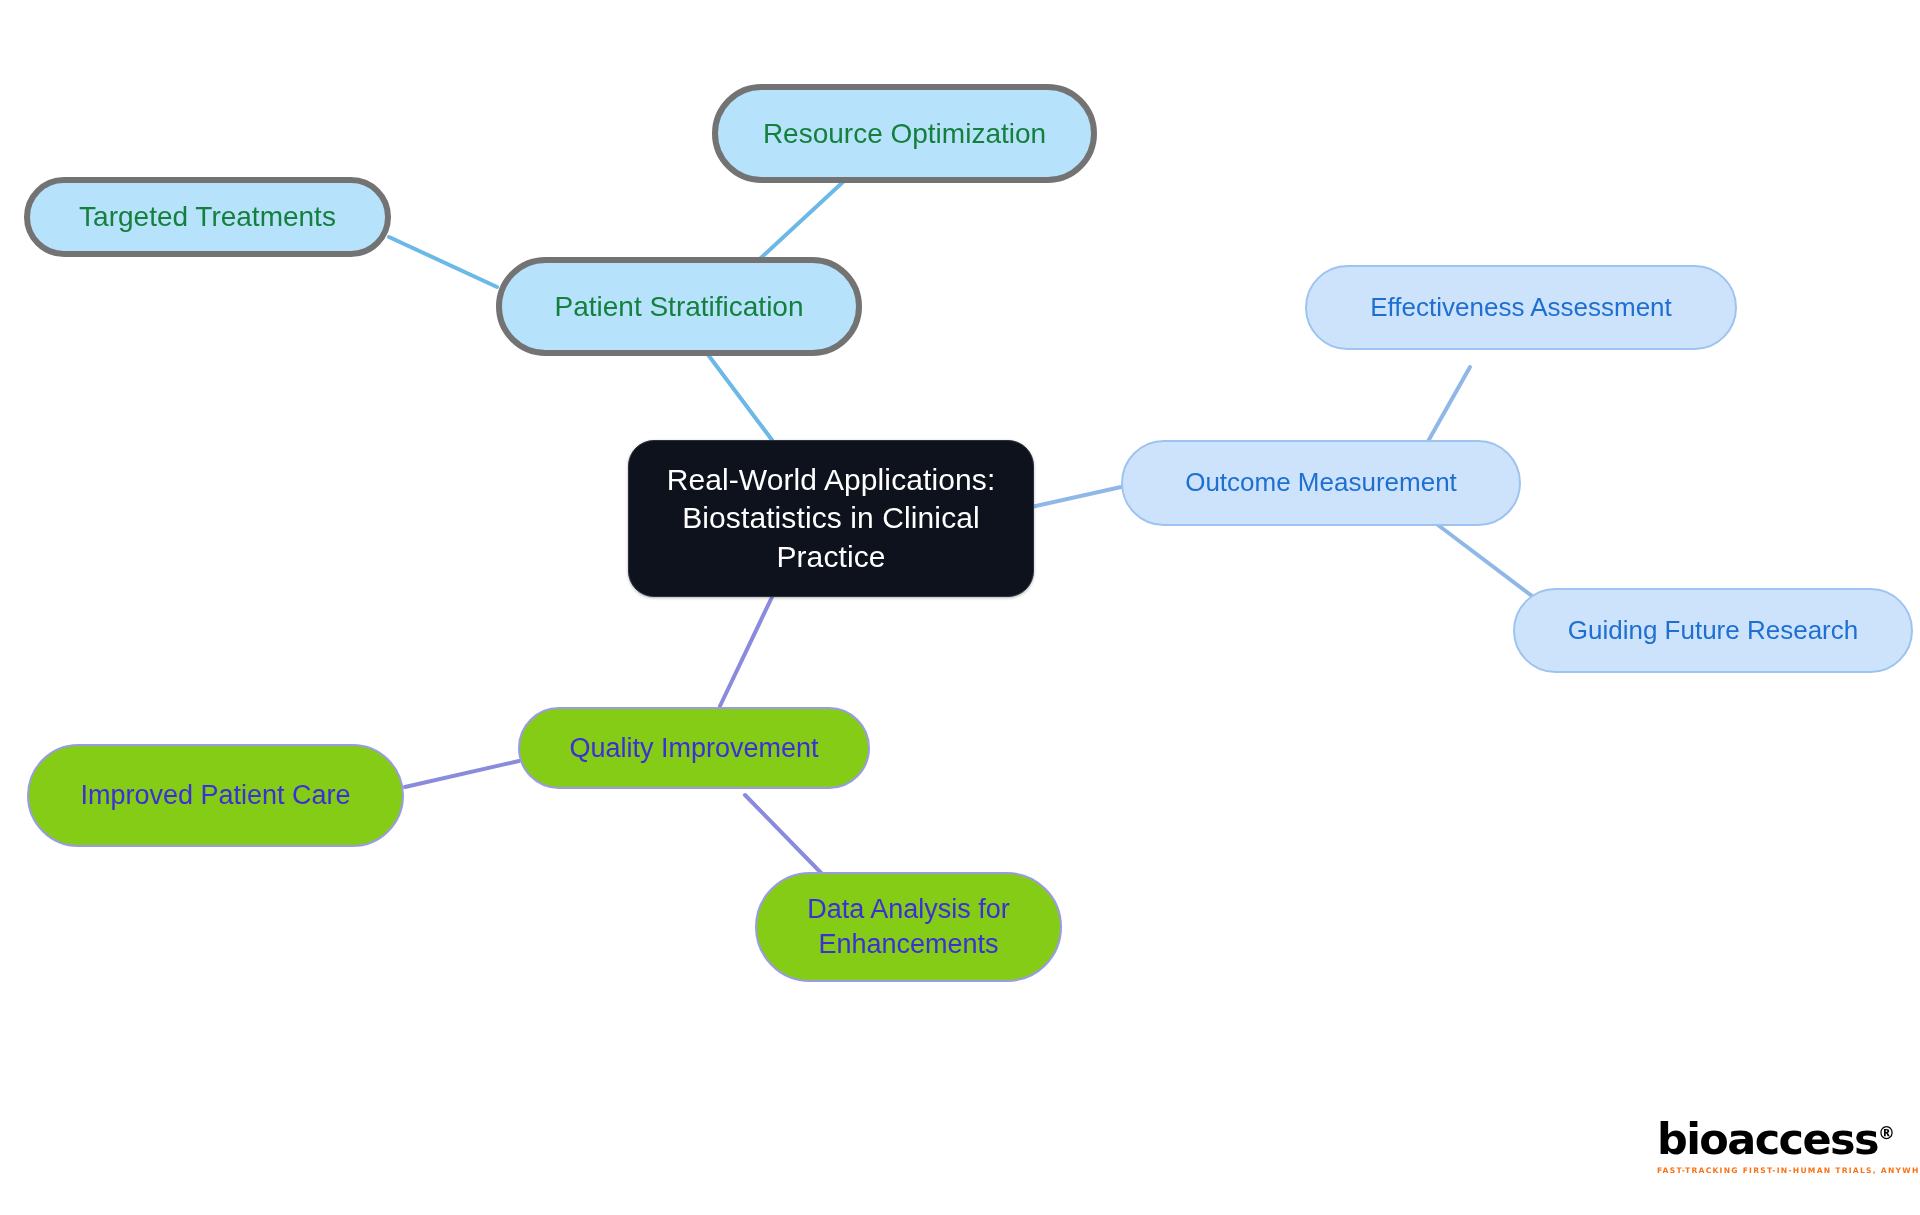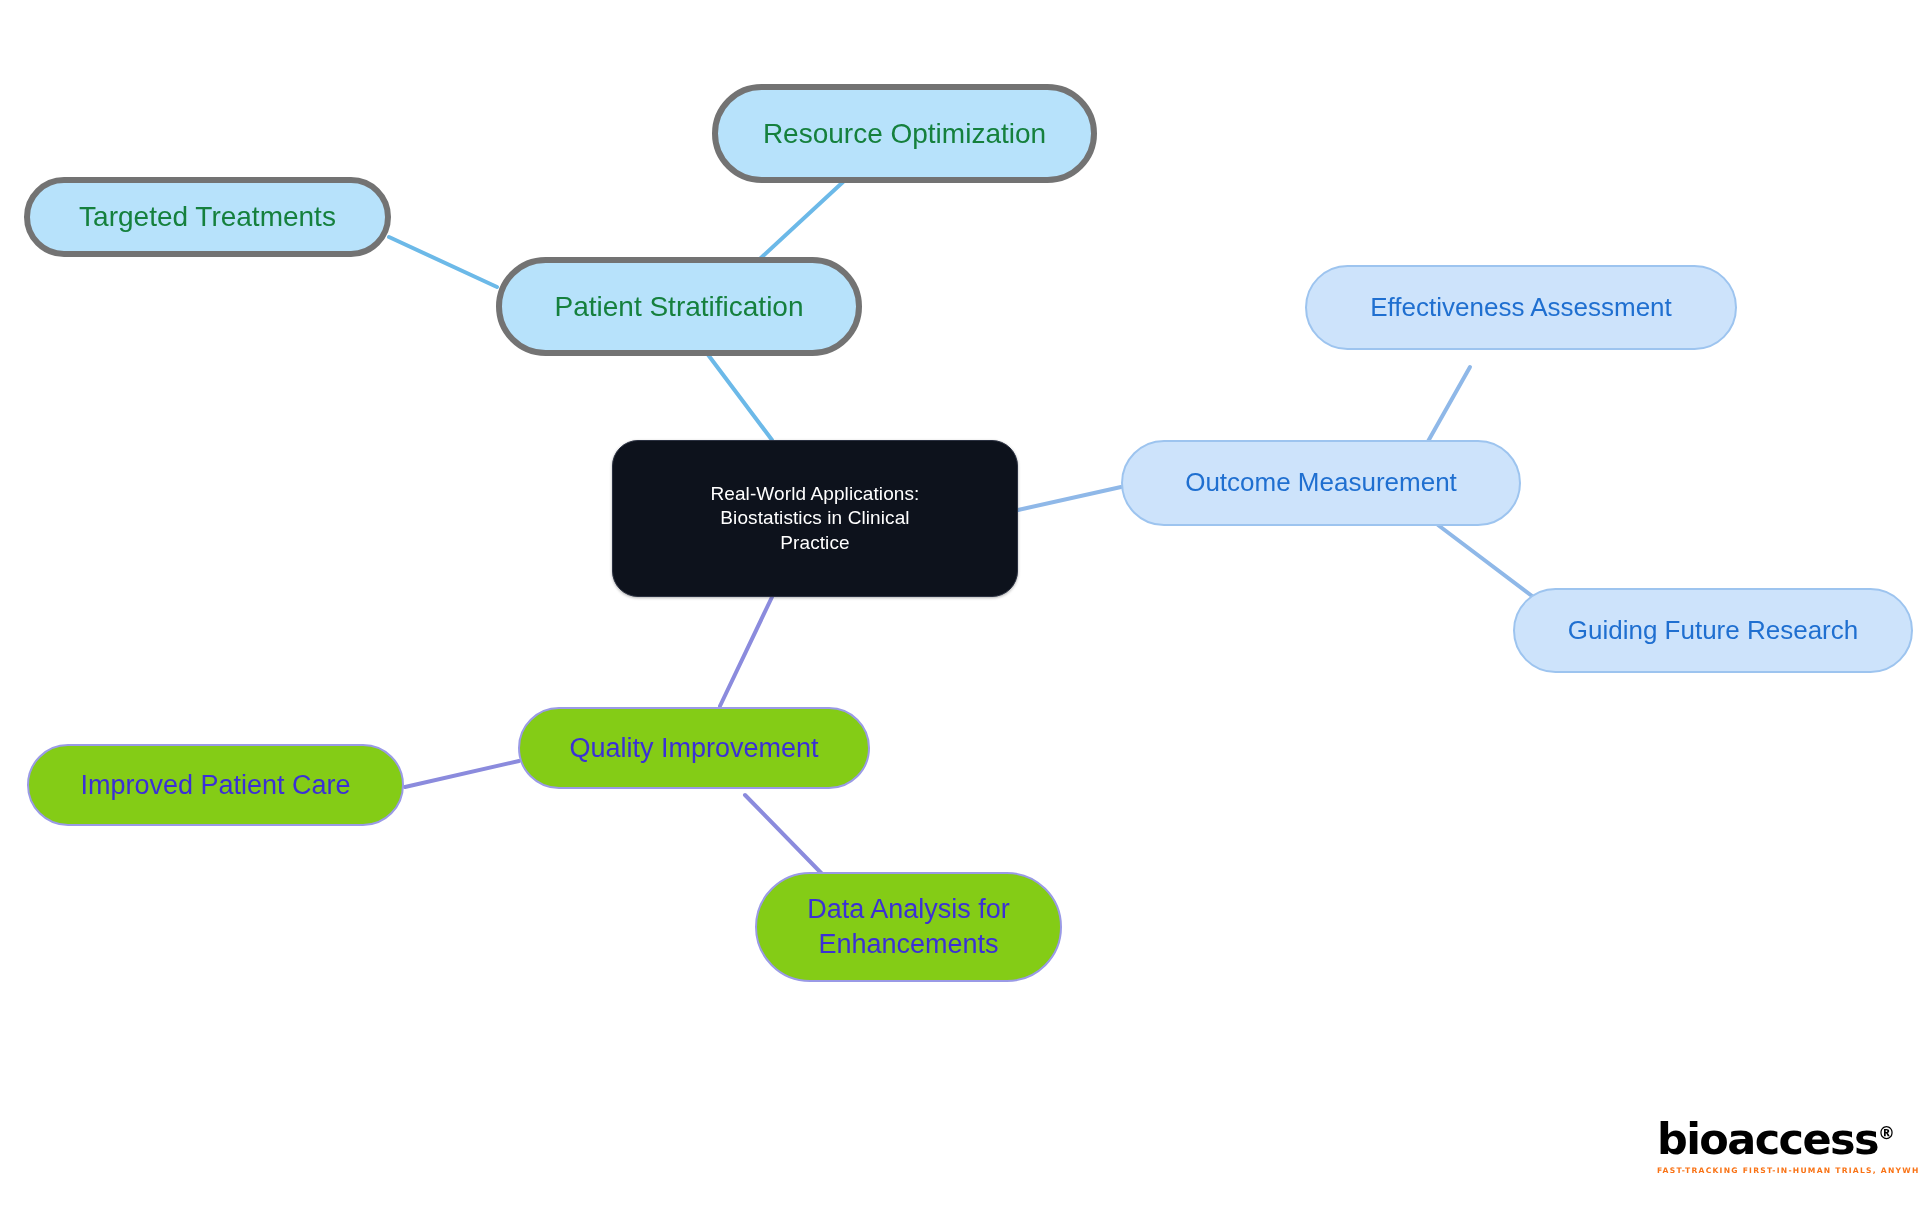--- a/index.html
+++ b/index.html
@@ -37,23 +37,24 @@
     text-align: center;
     border-radius: 999px;
     line-height: 1.28;
     white-space: pre-line;
   }
   .node.root {
     background: #0d121c;
     color: #ffffff;
     border: 1px solid #2a3040;
     border-radius: 26px;
-    font-size: 19px;
+    font-size: 30px;
     letter-spacing: 0.1px;
     box-shadow: 0 1px 3px rgba(0,0,0,0.30);
+    margin-left: 16px;
   }
   .node.blue {
     background: #b7e2fb;
     border: 6px solid #737373;
     color: #15803d;
     font-size: 28px;
   }
   .node.lightblue {
     background: #cde3fb;
     border: 2px solid #9dc4ef;
@@ -137,21 +138,21 @@
   <div class="node blue" style="left:712px; top:84px; width:385px; height:99px;">Resource Optimization</div>
 
   <div class="node lightblue" style="left:1121px; top:440px; width:400px; height:86px;">Outcome Measurement</div>
 
   <div class="node lightblue" style="left:1305px; top:265px; width:432px; height:85px;">Effectiveness Assessment</div>
 
   <div class="node lightblue" style="left:1513px; top:588px; width:400px; height:85px;">Guiding Future Research</div>
 
   <div class="node purple" style="left:518px; top:707px; width:352px; height:82px;">Quality Improvement</div>
 
-  <div class="node purple" style="left:27px; top:744px; width:377px; height:82px;">Improved Patient Care</div>
+  <div class="node purple" style="left:27px; top:744px; width:377px; height:103px;">Improved Patient Care</div>
 
   <div class="node purple" style="left:755px; top:872px; width:307px; height:110px;">Data Analysis for
 Enhancements</div>
 
   <div class="logo">
     <div class="logo-word"><span>bioaccess</span><span class="logo-reg">®</span></div>
     <div class="logo-tag">FAST-TRACKING FIRST-IN-HUMAN TRIALS, ANYWHERE</div>
   </div>
 
 </div>

